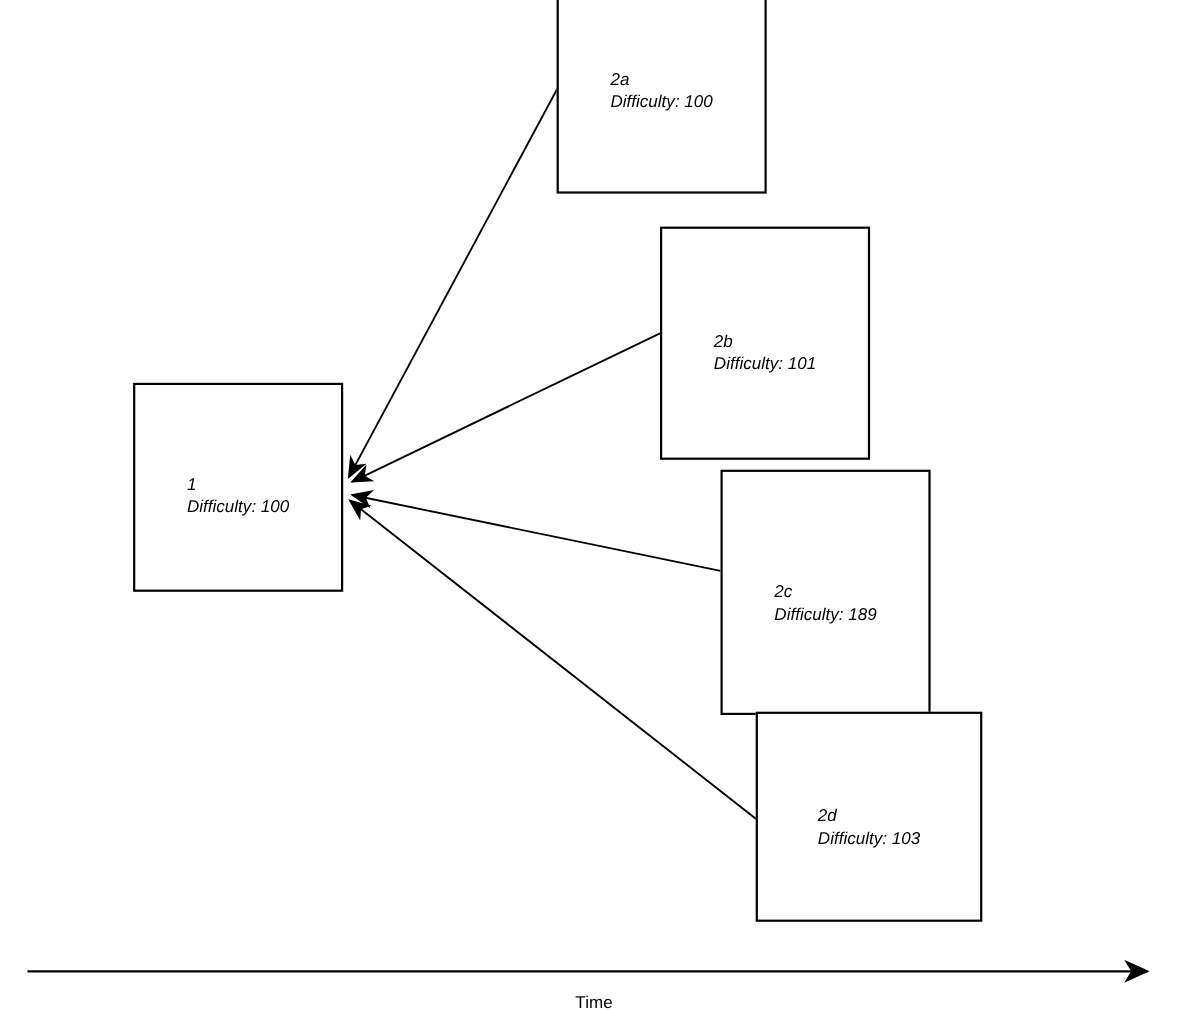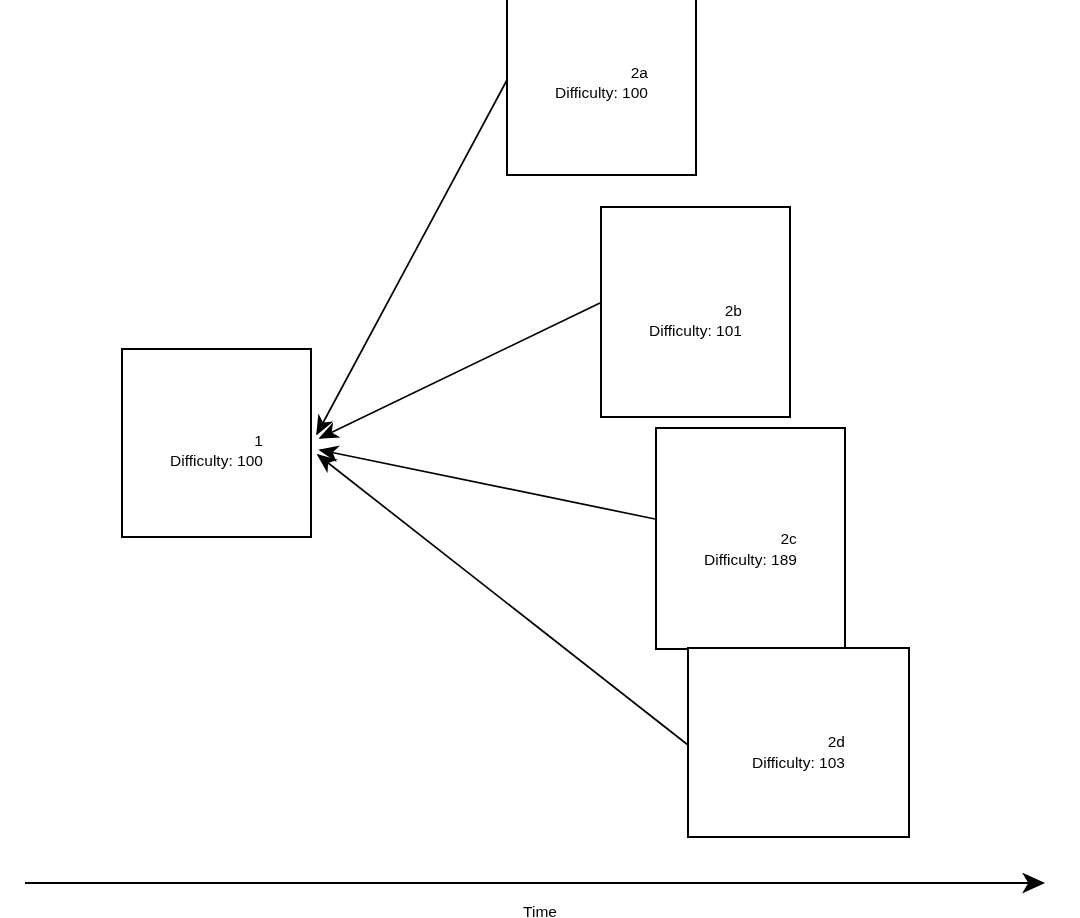--- a/index.html
+++ b/index.html
@@ -42,28 +42,28 @@
   .node .node-diff {
     font-size: 15.5px;
     white-space: nowrap;
     text-align: center;
   }
   
   #node-1  { left: 121px; top: 348px; width: 191px; height: 190px; }
   #node-2a { left: 506px; top: -26px; width: 191px; height: 202px; }
   #node-2b { left: 600px; top: 206px; width: 191px; height: 212px; }
   #node-2c { left: 655px; top: 427px; width: 191px; height: 223px; }
-  #node-2d { left: 687px; top: 647px; width: 223px; height: 191px; }
+  #node-2d { left: 687px; top: 647px; width: 206px; height: 191px; }
   
   #node-2a .node-stack { transform: translateY(8px); }
   #node-2b .node-stack { transform: translateY(9px); }
   #node-2c .node-stack { transform: translateY(11px); }
   #node-2d .node-stack { transform: translateY(10px); }
   #node-1  .node-stack { transform: translateY(8px); }
-  .node-stack { display: flex; flex-direction: column; align-items: flex-end; }
+  .node-stack { display: flex; flex-direction: column; align-items: flex-start; font-style: italic; }
   #axis-label {
     position: absolute;
     left: 0;
     top: 903px;
     width: 1080px;
     text-align: center;
     font-size: 15.5px;
     white-space: nowrap;
   }
 </style>

